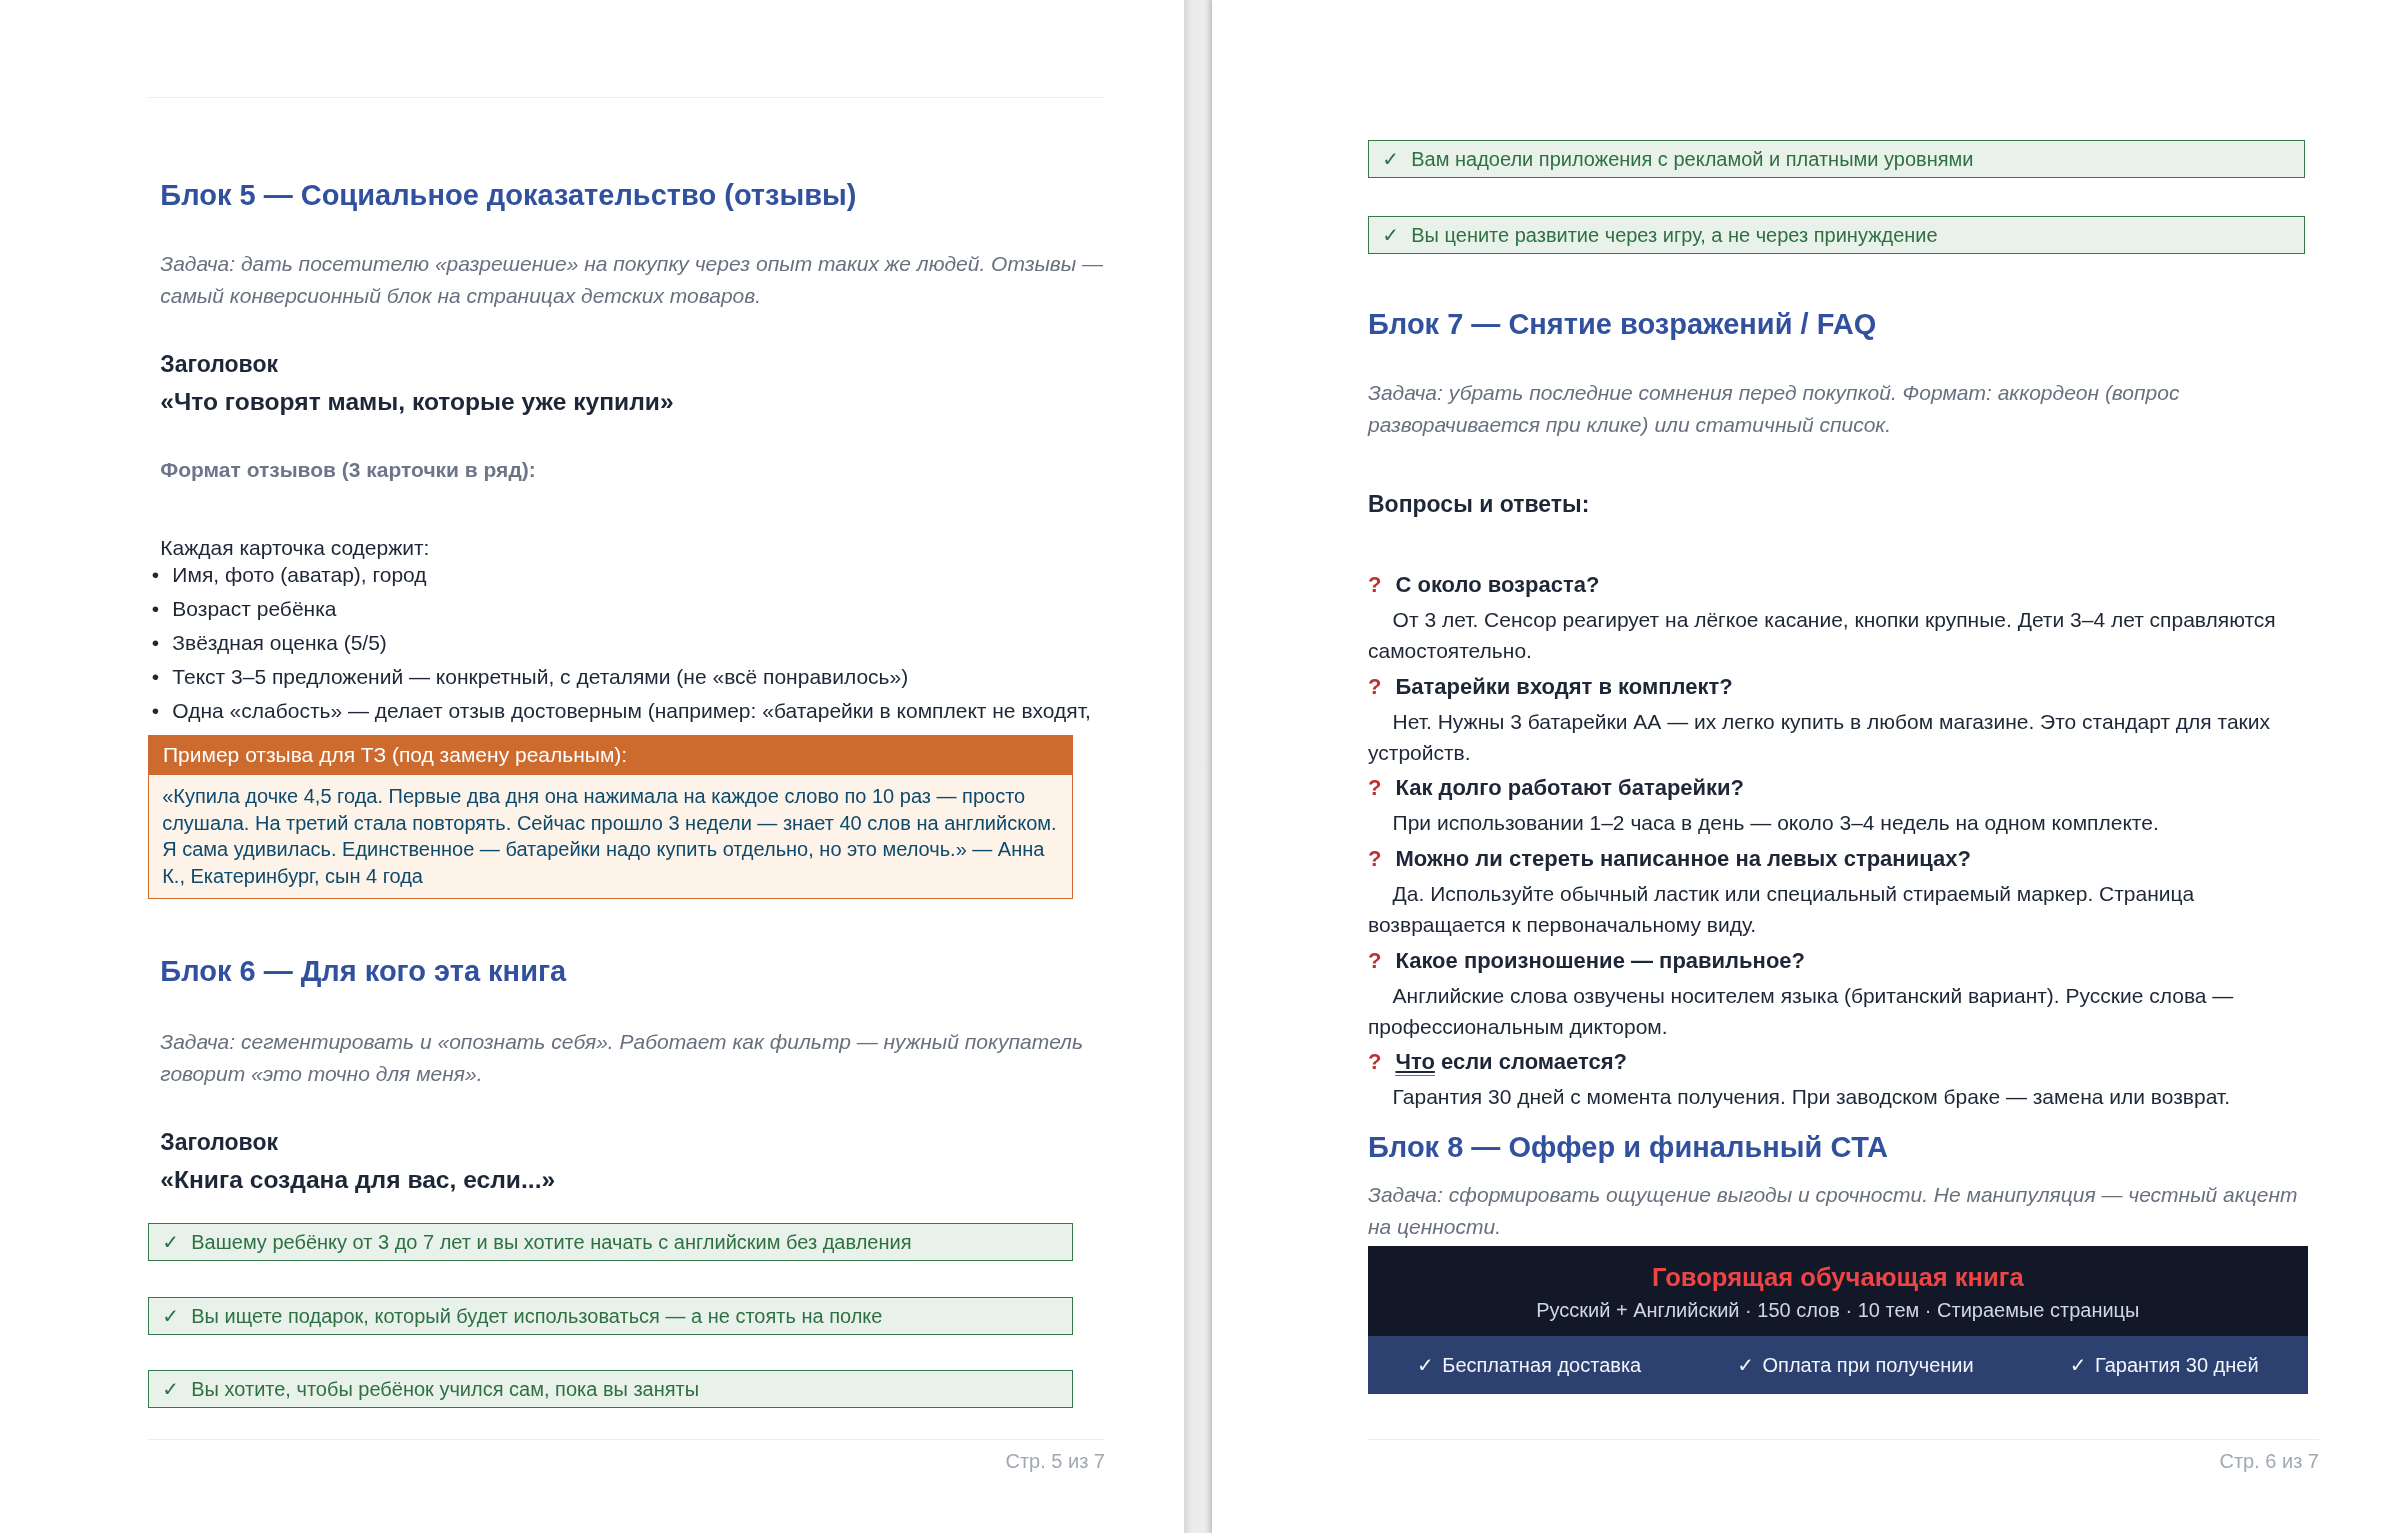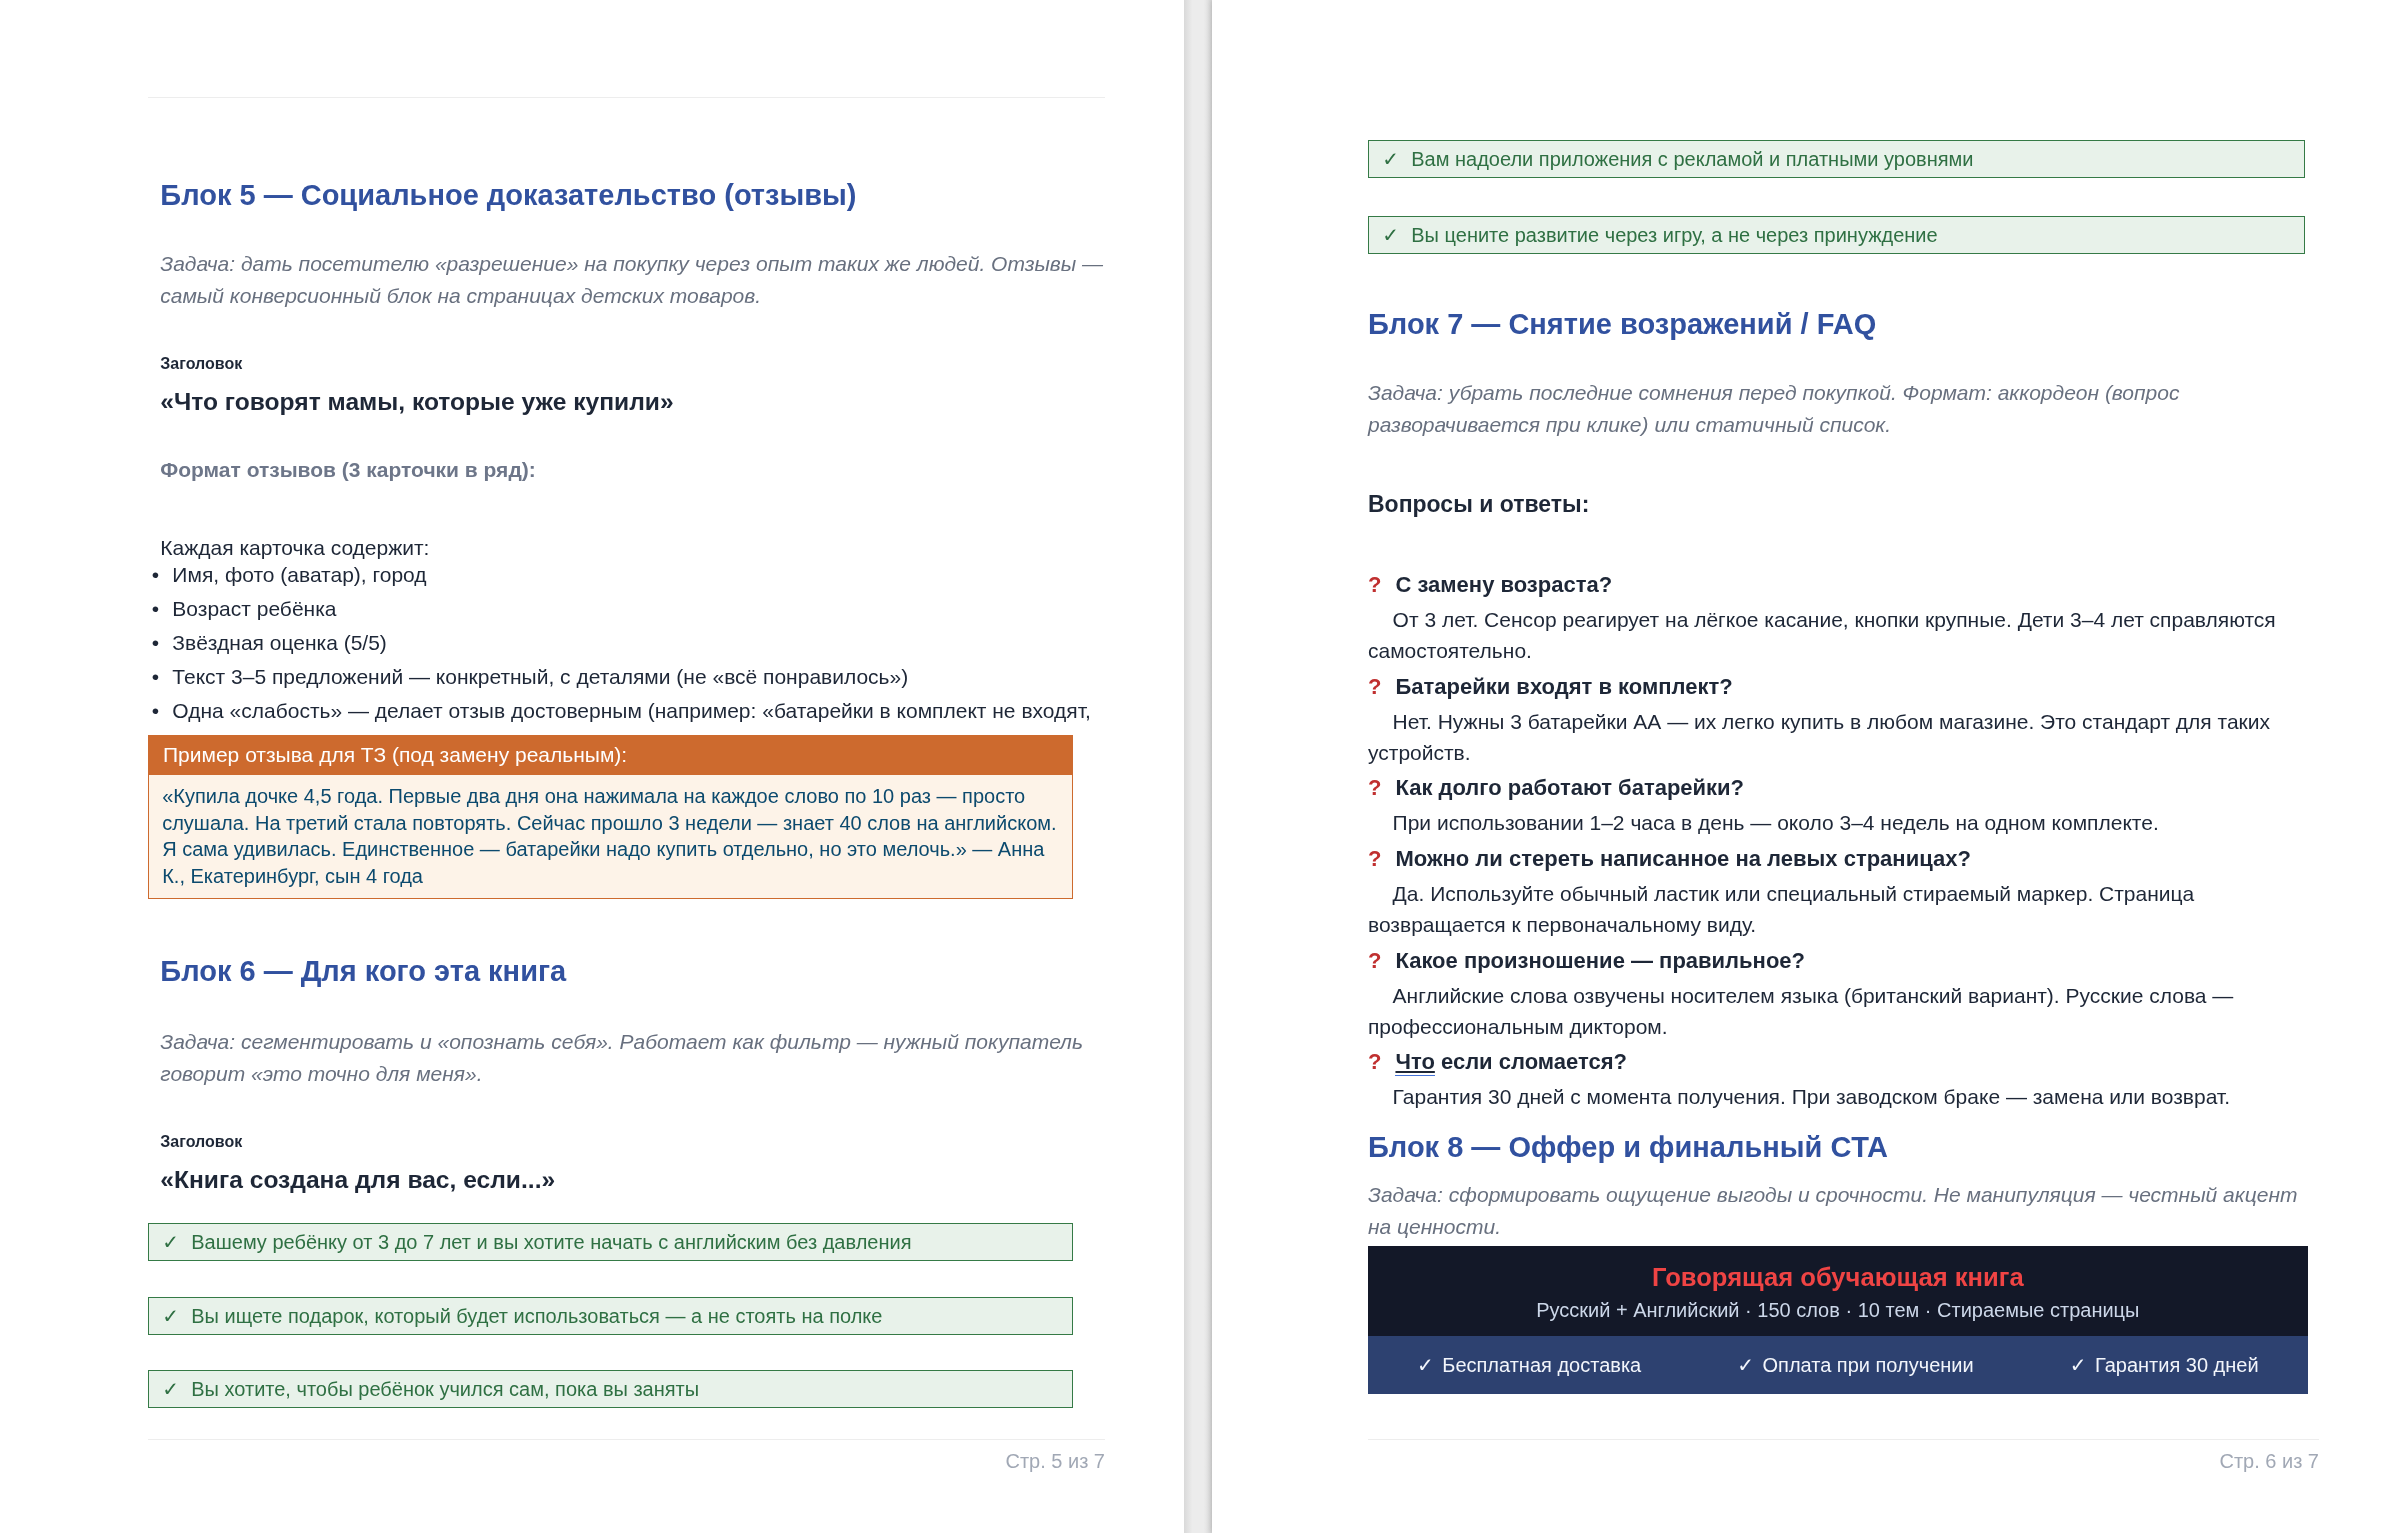--- a/index.html
+++ b/index.html
@@ -15,21 +15,21 @@
   .page-right{left:1212px;}
   .gap{position:absolute;top:0;left:1184px;width:28px;height:1533px;
        background:linear-gradient(90deg,#d9d9d9,#ececec 30%,#ececec 70%,#d9d9d9);}
   .content{position:absolute;top:0;}
   .content-l{left:222px;width:957px;}
   .content-r{left:156px;width:951px;}
   .abs{position:absolute;left:0;right:0;margin:0;}
   .hr{border-top:1.9px solid #ededed;height:0;}
   .h-block{font-size:29px;line-height:38px;font-weight:700;color:#31519f;margin-left:12.3px;}
   .task{font-size:21px;line-height:32px;font-style:italic;color:#68707f;margin-left:12.3px;}
-  .sec-label{font-size:16px;line-height:32px;font-weight:700;margin-left:12.3px;}
+  .sec-label{font-size:23px;line-height:32px;font-weight:700;margin-left:12.3px;}
   .sec-head{font-size:24.6px;line-height:36px;font-weight:700;margin-top:3.8px;margin-left:12.3px;}
   .format-label{font-size:21px;line-height:28px;font-weight:700;color:#6d7689;margin-left:12.3px;}
   .card-label{font-size:21px;line-height:28px;margin-left:12.3px;}
   ul.bullets{list-style:none;padding:0;margin:0 0 0 3.8px;font-size:21px;line-height:34px;}
   ul.bullets .b{margin-right:13.2px;}
   .example{margin-right:32px;}
   .ex-head{background:#cd6a2e;color:#ffffff;font-weight:400;font-size:21px;line-height:24.6px;padding:7.6px 15px;}
   .ex-body{background:#fdf3e8;border:1.9px solid #cd6a2e;border-top:none;
            font-size:20px;line-height:26.5px;color:#0c4a6e;padding:8.5px 13.2px;}
   .check{display:flex;align-items:center;box-sizing:border-box;height:38px;
@@ -123,21 +123,21 @@
         <span>Вы цените развитие через игру, а не через принуждение</span>
       </div>
 
     <h1 class="h-block abs" style="top:305px;margin-left:0">Блок 7 — Снятие возражений / FAQ</h1>
     <p class="task abs" style="top:377px;margin-left:0">Задача: убрать последние сомнения перед покупкой. Формат: аккордеон (вопрос разворачивается при клике) или статичный список.</p>
 
     <div class="qa-label abs" style="top:488px">Вопросы и ответы:</div>
 
     <div class="abs" style="top:568px">
       <div>
-        <div class="faq-q"><span class="qm">?</span><span>С замену возраста?</span></div>
+        <div class="faq-q"><span class="qm">?</span><span>С около возраста?</span></div>
         <div class="faq-a">От 3 лет. Сенсор реагирует на лёгкое касание, кнопки крупные. Дети 3–4 лет справляются самостоятельно.</div>
       </div>
       <div>
         <div class="faq-q"><span class="qm">?</span><span>Батарейки входят в комплект?</span></div>
         <div class="faq-a">Нет. Нужны 3 батарейки АА — их легко купить в любом магазине. Это стандарт для таких устройств.</div>
       </div>
       <div>
         <div class="faq-q"><span class="qm">?</span><span>Как долго работают батарейки?</span></div>
         <div class="faq-a">При использовании 1–2 часа в день — около 3–4 недель на одном комплекте.</div>
       </div>

